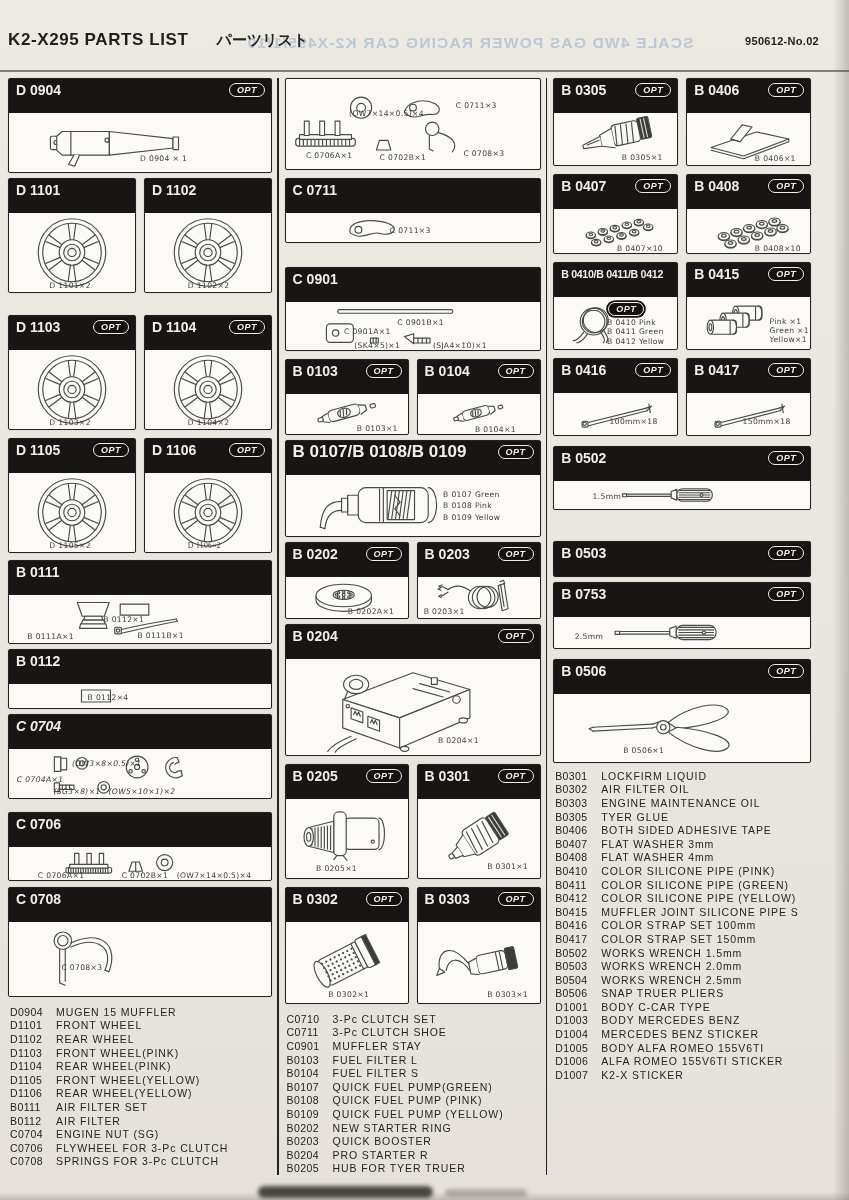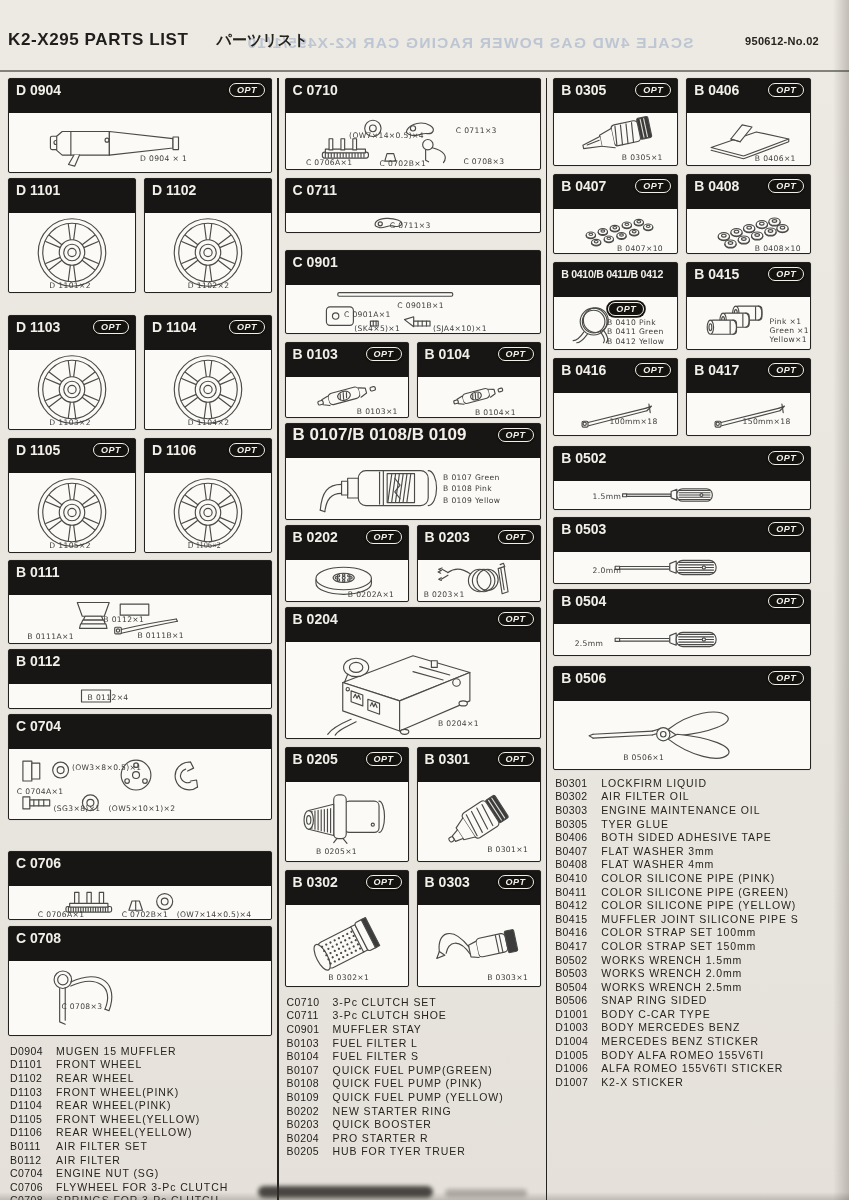--- a/index.html
+++ b/index.html
@@ -290,21 +290,21 @@
                 <span class="pcode">B 0112</span>
               </div>
               <div class="pbody">
                 <div class="art"><svg viewBox="0 0 260 40" preserveAspectRatio="xMidYMid meet">
                     <rect x="13" y="8" width="58" height="24" fill="#fbfaf7"></rect>
                   </svg></div>
                 <span class="cap" style="left: 30%; top: 38%;">B 0112×4</span>
               </div>
             </div>
           </div>
-          <div class="prow" style="height: 106px; margin-bottom: 31px;">
+          <div class="prow" style="height: 85px; margin-bottom: 13px; font-style: italic;">
             <div class="pbox">
               <div class="phead">
                 <span class="pcode">C 0704</span>
               </div>
               <div class="pbody">
                 <div class="art"><svg viewBox="0 0 260 62" preserveAspectRatio="xMidYMid meet">
   <rect x="12" y="8" width="9" height="20" fill="#fbfaf7"></rect>
                     <rect x="21" y="10" width="8" height="16" fill="#fbfaf7"></rect>
   <circle cx="50" cy="17" r="8" fill="none"></circle>
                     <circle cx="50" cy="17" r="3.5" fill="none"></circle>
@@ -440,23 +440,20 @@
             <span class="lcode">C0708</span>
             <span class="lname">SPRINGS FOR 3-Pc CLUTCH</span>
           </div>
         </div>
     </div>
     <div class="vline"></div>
     <div class="colw" id="colw1">
       <div class="boxes" id="col1">
           <div class="prow" style="height: 92px; margin-bottom: 8px;">
             <div class="pbox">
-              <div class="phead">
-                <span class="pcode">C 0710</span>
-              </div>
               <div class="pbody">
                 <div class="art"><svg viewBox="0 0 260 70" preserveAspectRatio="xMidYMid meet">
   <circle cx="76" cy="18" r="11" fill="none"></circle>
                     <circle cx="76" cy="18" r="4.5" fill="none"></circle>
   <path d="M122,20 c5,-9 20,-12 31,-6 c8,5 4,12 -4,11 c-8,-1 -15,5 -22,2 c-5,-2 -7,-3 -5,-7 z" fill="#fbfaf7"></path>
                     <circle cx="130" cy="18" r="3.5" fill="none"></circle>
   <rect x="8" y="50" width="62" height="8" rx="3" fill="#fbfaf7"></rect>
                     <line x1="12" y1="51" x2="12" y2="57" fill="none"></line>
                     <line x1="16" y1="51" x2="16" y2="57" fill="none"></line>
                     <line x1="20" y1="51" x2="20" y2="57" fill="none"></line>
@@ -481,21 +478,21 @@
                     <path d="M156,44 C172,48 177,56 171,64" fill="none"></path>
                   </svg></div>
                 <span class="cap" style="left: 25%; top: 33%;">(OW7×14×0.5)×4</span>
                 <span class="cap" style="left: 67%; top: 24%;">C 0711×3</span>
                 <span class="cap" style="left: 8%; top: 80%;">C 0706A×1</span>
                 <span class="cap" style="left: 37%; top: 82%;">C 0702B×1</span>
                 <span class="cap" style="left: 70%; top: 78%;">C 0708×3</span>
               </div>
             </div>
           </div>
-          <div class="prow" style="height: 55px; margin-bottom: 17px;">
+          <div class="prow" style="height: 65px; margin-bottom: 24px;">
             <div class="pbox">
               <div class="phead">
                 <span class="pcode">C 0711</span>
               </div>
               <div class="pbody">
                 <div class="art"><svg viewBox="0 0 260 44" preserveAspectRatio="xMidYMid meet">
   <path d="M20,32 c-5,-12 8,-21 32,-22 c27,-1 47,8 45,16 c-2,7 -15,10 -27,6 c-11,-3 -27,8 -38,5 c-6,-2 -10,-3 -12,-5 z" fill="#fbfaf7"></path>
   <circle cx="34" cy="26" r="6" fill="none"></circle>
                   </svg></div>
                 <span class="cap" style="left: 41%; top: 44%;">C 0711×3</span>
@@ -1102,21 +1099,21 @@
                     <line x1="125" y1="17" x2="179" y2="17" fill="none"></line>
                     <line x1="125" y1="21" x2="179" y2="21" fill="none"></line>
                     <line x1="125" y1="25" x2="179" y2="25" fill="none"></line>
                     <line x1="125" y1="29" x2="179" y2="29" fill="none"></line>
   <circle cx="164" cy="21" r="2.5" fill="#fbfaf7"></circle>
                   </svg></div>
                 <span class="cap" style="left: 15%; top: 40%;">1.5mm</span>
               </div>
             </div>
           </div>
-          <div class="prow" style="height: 67px; margin-bottom: 5px;">
+          <div class="prow" style="height: 60px; margin-bottom: 5px; align-items: flex-end;">
             <div class="pbox">
               <div class="phead">
                 <span class="pcode">B 0503</span>
                 <span class="opt">OPT</span>
               </div>
               <div class="pbody">
                 <div class="art"><svg viewBox="0 0 260 42" preserveAspectRatio="xMidYMid meet">
   <rect x="26" y="19" width="7" height="5" fill="#fbfaf7"></rect>
   <rect x="33" y="19.5" width="78" height="4" fill="#fbfaf7"></rect>
   <path d="M111,15 l10,-4 v19 l-10,-4 z" fill="#fbfaf7"></path>
@@ -1128,21 +1125,21 @@
                     <line x1="125" y1="29" x2="179" y2="29" fill="none"></line>
   <circle cx="164" cy="21" r="2.5" fill="#fbfaf7"></circle>
                   </svg></div>
                 <span class="cap" style="left: 15%; top: 44%;">2.0mm</span>
               </div>
             </div>
           </div>
           <div class="prow" style="height: 67px; margin-bottom: 10px;">
             <div class="pbox">
               <div class="phead">
-                <span class="pcode">B 0504</span>
+                <span class="pcode">B 0753</span>
                 <span class="opt">OPT</span>
               </div>
               <div class="pbody">
                 <div class="art"><svg viewBox="0 0 260 42" preserveAspectRatio="xMidYMid meet">
   <rect x="26" y="19" width="7" height="5" fill="#fbfaf7"></rect>
   <rect x="33" y="19.5" width="78" height="4" fill="#fbfaf7"></rect>
   <path d="M111,15 l10,-4 v19 l-10,-4 z" fill="#fbfaf7"></path>
   <rect x="121" y="10" width="62" height="22" rx="10" fill="#fbfaf7"></rect>
                     <line x1="125" y1="13" x2="179" y2="13" fill="none"></line>
                     <line x1="125" y1="17" x2="179" y2="17" fill="none"></line>
@@ -1238,21 +1235,21 @@
           <div class="plirow">
             <span class="lcode">B0503</span>
             <span class="lname">WORKS WRENCH 2.0mm</span>
           </div>
           <div class="plirow">
             <span class="lcode">B0504</span>
             <span class="lname">WORKS WRENCH 2.5mm</span>
           </div>
           <div class="plirow">
             <span class="lcode">B0506</span>
-            <span class="lname">SNAP RING SIDED</span>
+            <span class="lname">SNAP TRUER PLIERS</span>
           </div>
           <div class="plirow">
             <span class="lcode">D1001</span>
             <span class="lname">BODY C-CAR TYPE</span>
           </div>
           <div class="plirow">
             <span class="lcode">D1003</span>
             <span class="lname">BODY MERCEDES BENZ</span>
           </div>
           <div class="plirow">

